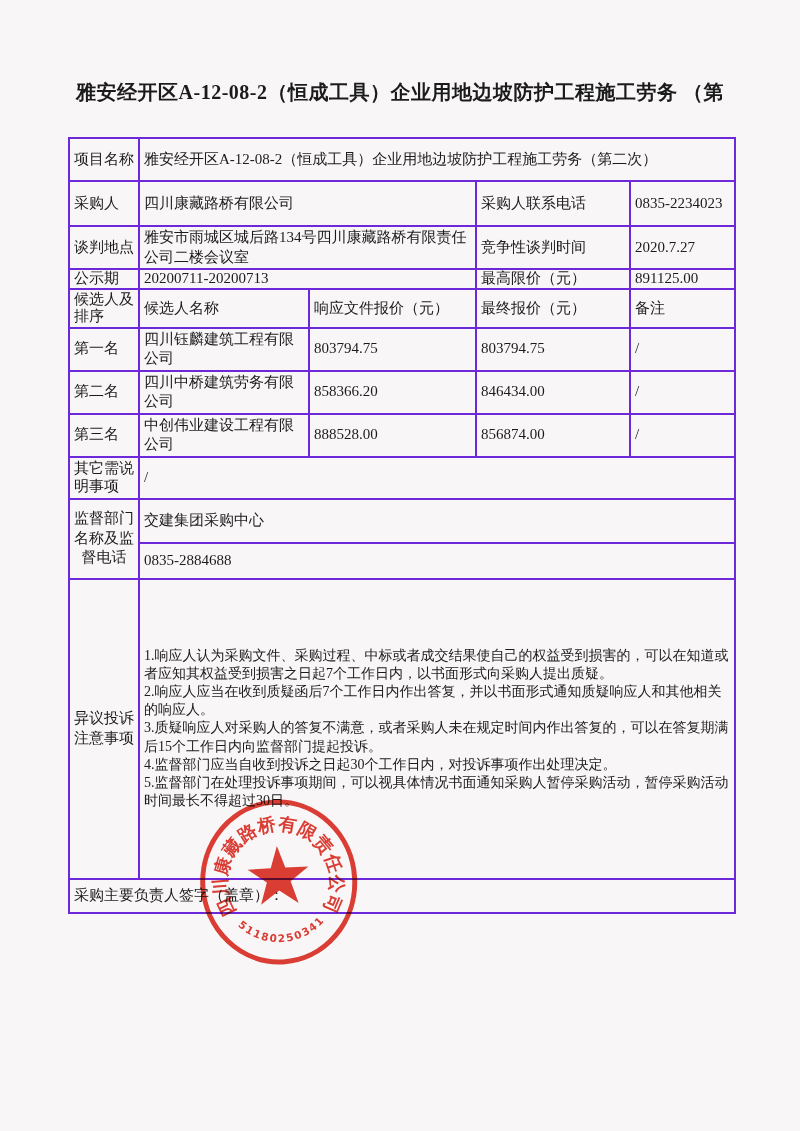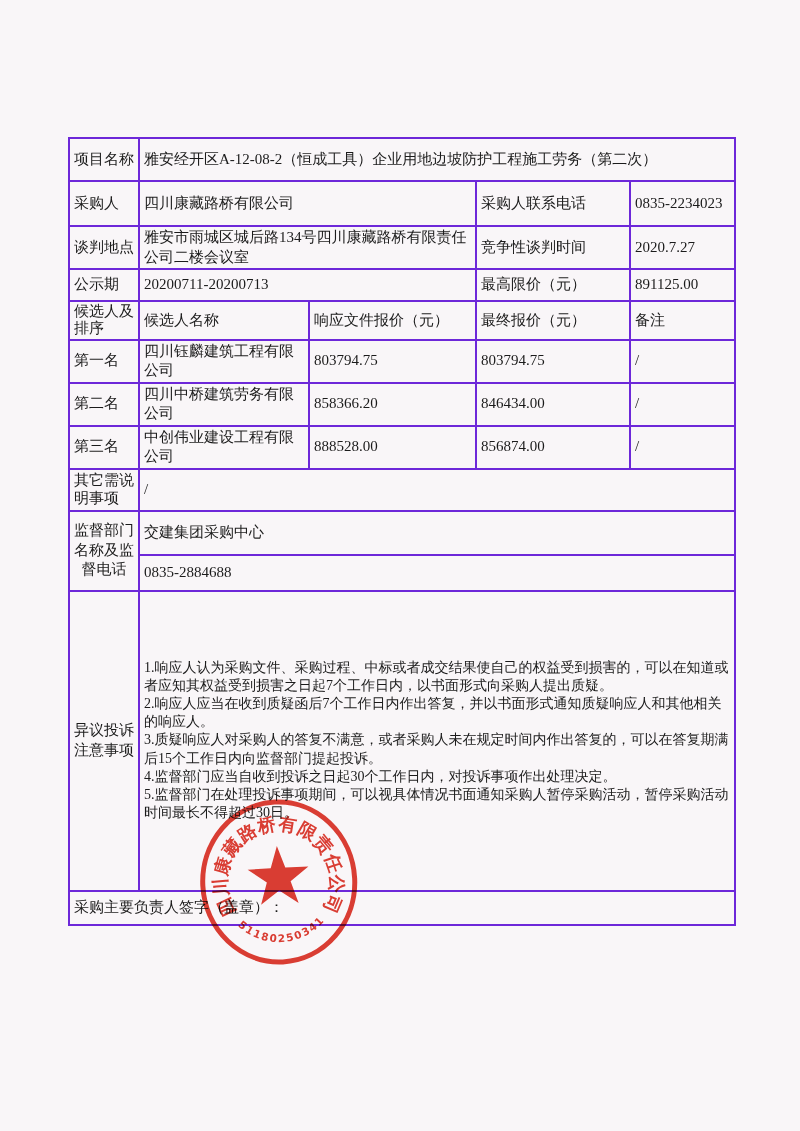--- a/index.html
+++ b/index.html
@@ -52,20 +52,21 @@
     mix-blend-mode: multiply;
     opacity: 0.92;
     transform: rotate(-3deg);
     pointer-events: none;
   }
 </style>
 </head>
 <body>
 
 <div class="doc-title">
+  <div>雅安经开区A-12-08-2（恒成工具）企业用地边坡防护工程施工劳务 （第</div>
 </div>
 
 <table class="main">
   <colgroup>
     <col style="width:70px">
       <col style="width:170px">
       <col style="width:167px">
       <col style="width:154px">
       <col style="width:105px">
   </colgroup>
@@ -79,21 +80,21 @@
       <td class="l" colspan="2">四川康藏路桥有限公司</td>
       <td class="c">采购人联系电话</td>
       <td class="c">0835-2234023</td>
     </tr>
     <tr style="height:41px">
       <td class="l">谈判地点</td>
       <td class="l" colspan="2">雅安市雨城区城后路134号四川康藏路桥有限责任公司二楼会议室</td>
       <td class="c">竞争性谈判时间</td>
       <td class="c">2020.7.27</td>
     </tr>
-    <tr style="height:32px">
+    <tr style="height:20px">
       <td class="l" style="line-height:1.05">公示期</td>
       <td class="l" colspan="2" style="line-height:1.05">20200711-20200713</td>
       <td class="c" style="line-height:1.05">最高限价（元）</td>
       <td class="c" style="line-height:1.05">891125.00</td>
     </tr>
     <tr style="height:37px">
       <td class="l" style="line-height:1.15">候选人及排序</td>
       <td class="c">候选人名称</td>
       <td class="c">响应文件报价（元）</td>
       <td class="c">最终报价（元）</td>

